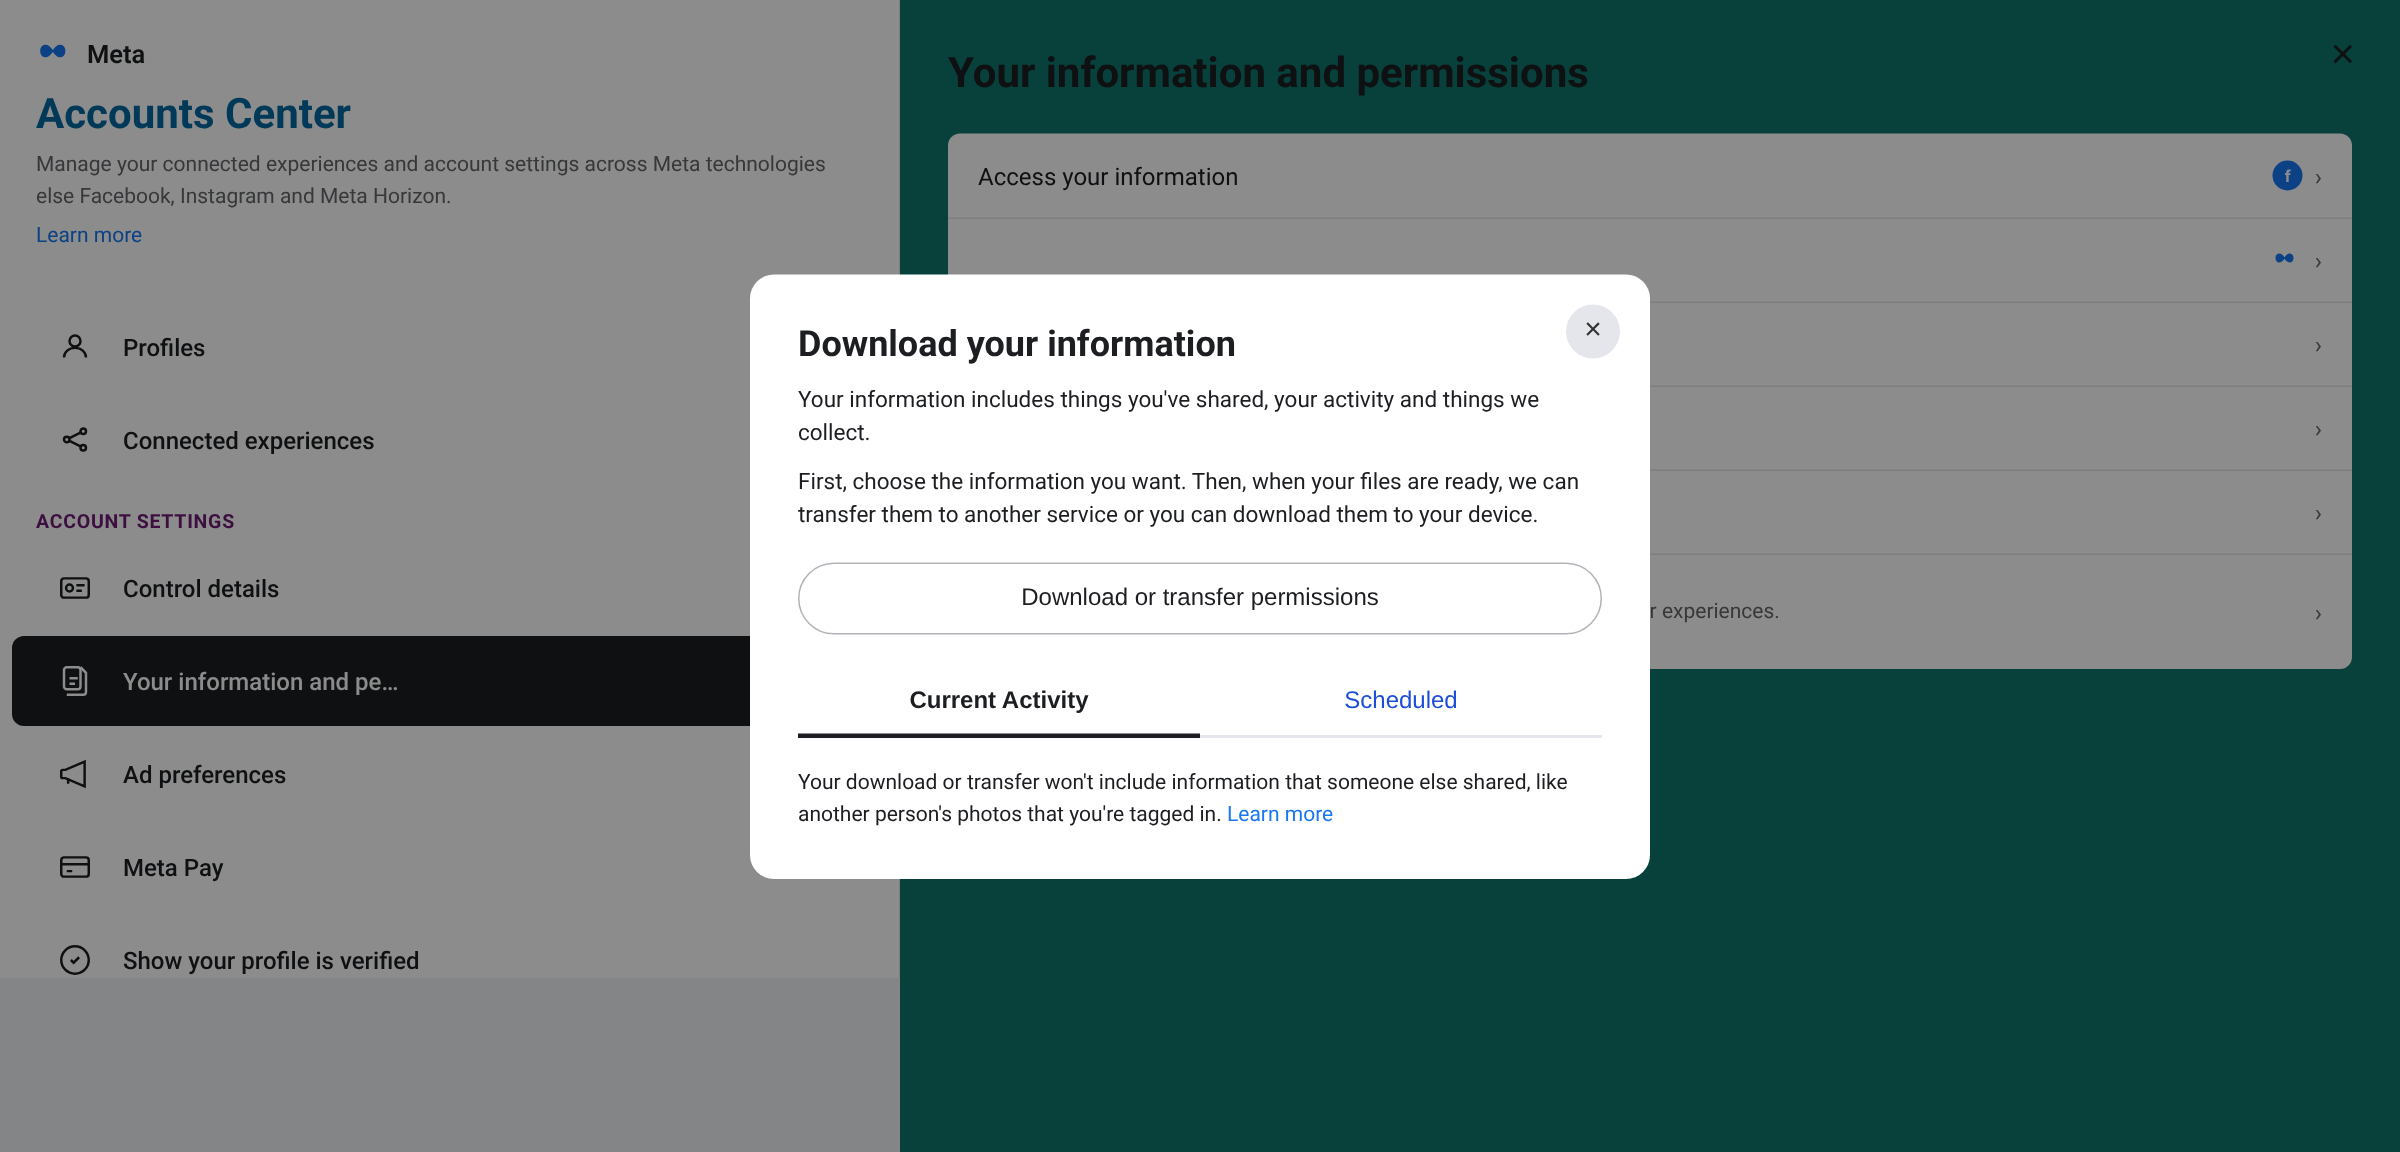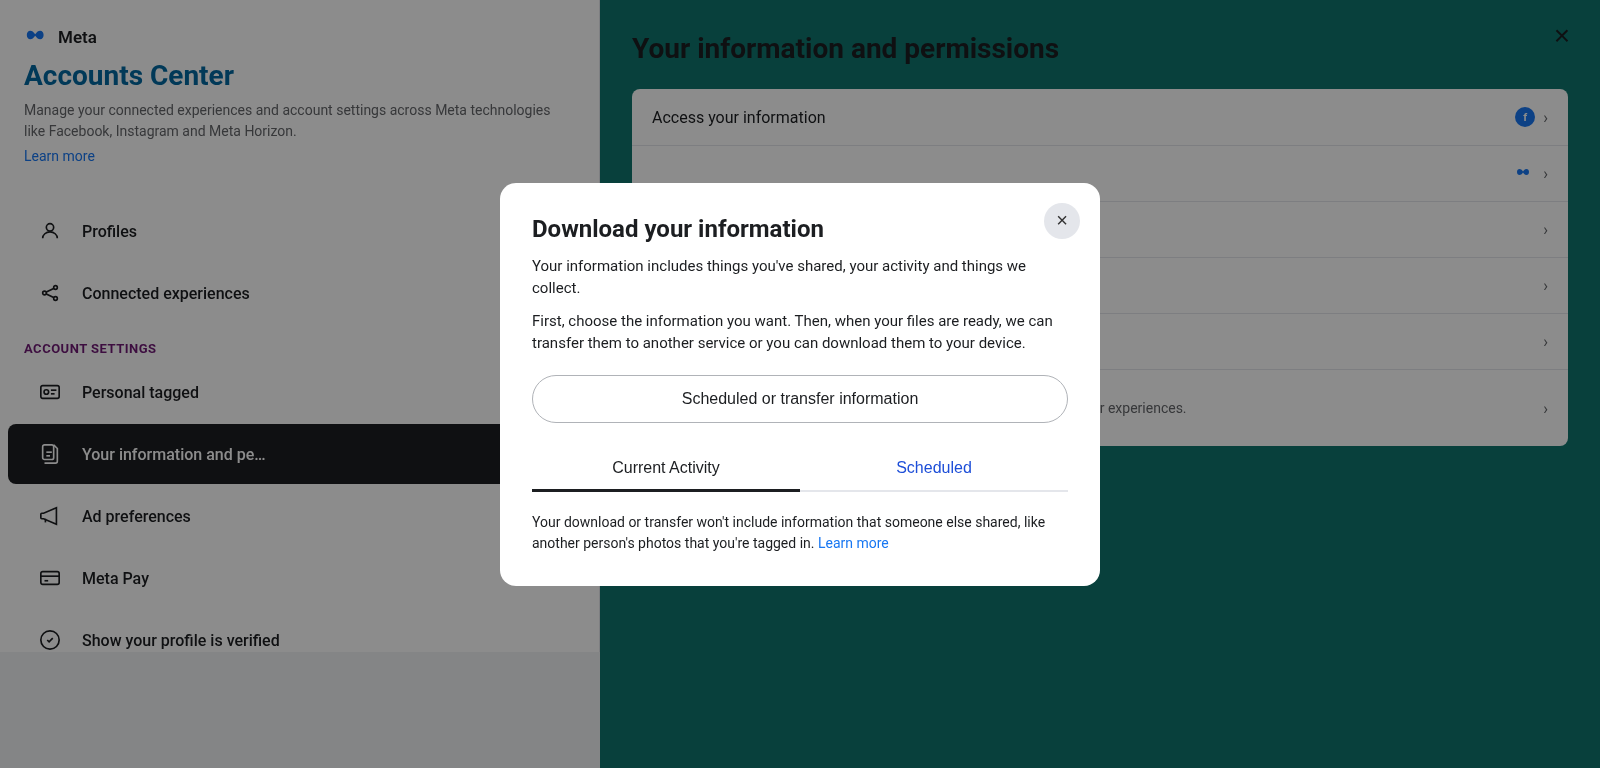--- a/index.html
+++ b/index.html
@@ -82,21 +82,21 @@
     .modal-tabs {
       display: flex;
       border-bottom: 2px solid #e4e6eb;
       margin-bottom: 20px;
     }
     .modal-tab {
       flex: 1;
       text-align: center;
       padding: 12px 0;
       font-size: 16px;
-      font-weight: 400;
+      font-weight: 700;
       color: #1c1e21;
       cursor: pointer;
       border-bottom: 3px solid #1c1e21;
       margin-bottom: -2px;
       background: none;
       border-top: none;
       border-left: none;
       border-right: none;
     }
     .modal-tab.inactive {
@@ -312,21 +312,21 @@
           
           <svg width="28" height="18" viewBox="0 0 40 24" fill="none" xmlns="http://www.w3.org/2000/svg">
             <path d="M4 12C4 8.5 6 6 9 6C11.5 6 13.5 7.5 16 11C18.5 7.5 20.5 6 23 6C26 6 28 8.5 28 12C28 15.5 26 18 23 18C20.5 18 18.5 16.5 16 13C13.5 16.5 11.5 18 9 18C6 18 4 15.5 4 12Z" fill="#1877f2"></path>
             <ellipse cx="9" cy="12" rx="3.5" ry="5" fill="#1877f2"></ellipse>
             <ellipse cx="23" cy="12" rx="3.5" ry="5" fill="#1877f2"></ellipse>
           </svg>
         </span>
         <span class="meta-logo-text">Meta</span>
       </div>
       <div class="sidebar-title">Accounts Center</div>
-      <div class="sidebar-subtitle">Manage your connected experiences and account settings across Meta technologies like Facebook, Instagram and Meta Horizon.</div>
+      <div class="sidebar-subtitle">Manage your connected experiences and account settings across Meta technologies else Facebook, Instagram and Meta Horizon.</div>
       <a class="sidebar-link" href="#">Learn more</a>
     </div>
 
     <div class="sidebar-nav">
 
       <div class="nav-item">
         <span class="nav-icon">
           <svg width="22" height="22" viewBox="0 0 24 24" fill="none" stroke="currentColor" stroke-width="1.8">
             <circle cx="12" cy="8" r="4"></circle>
             <path d="M4 20c0-4 3.6-7 8-7s8 3 8 7"></path>
@@ -351,21 +351,21 @@
 
       <div class="nav-item">
         <span class="nav-icon">
           <svg width="22" height="22" viewBox="0 0 24 24" fill="none" stroke="currentColor" stroke-width="1.8">
             <rect x="2" y="5" width="20" height="14" rx="2"></rect>
             <circle cx="8" cy="12" r="2.5"></circle>
             <line x1="13" y1="10" x2="19" y2="10"></line>
             <line x1="13" y1="14" x2="17" y2="14"></line>
           </svg>
         </span>
-        <span class="nav-label">Personal tagged</span>
+        <span class="nav-label">Control details</span>
       </div>
       <div class="nav-item active">
         <span class="nav-icon">
           <svg width="22" height="22" viewBox="0 0 24 24" fill="none" stroke="currentColor" stroke-width="1.8">
             <rect x="4" y="2" width="12" height="16" rx="2"></rect>
             <path d="M16 2l4 4v14a2 2 0 01-2 2H6"></path>
             <line x1="8" y1="10" x2="14" y2="10"></line>
             <line x1="8" y1="14" x2="12" y2="14"></line>
           </svg>
         </span>
@@ -473,21 +473,21 @@
 </div>
 
 <div class="overlay">
   <div class="modal">
     <button class="modal-close">×</button>
 
     <div class="modal-title">Download your information</div>
     <div class="modal-desc">Your information includes things you've shared, your activity and things we collect.</div>
     <div class="modal-desc2">First, choose the information you want. Then, when your files are ready, we can transfer them to another service or you can download them to your device.</div>
 
-    <button class="modal-btn">Scheduled or transfer information</button>
+    <button class="modal-btn">Download or transfer permissions</button>
 
     <div class="modal-tabs">
       <button class="modal-tab">Current Activity</button>
       <button class="modal-tab inactive">Scheduled</button>
     </div>
 
     <div class="modal-note">
       <span>Your download or transfer won't include information that someone else shared, like another person's photos that you're tagged in.</span>
       <a href="#">Learn more</a>
     </div>

